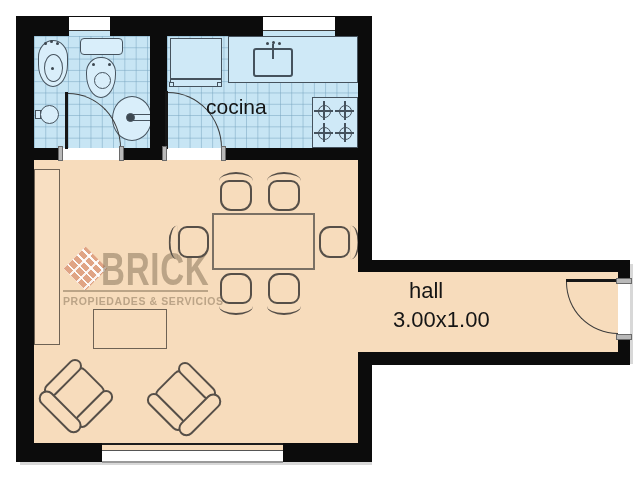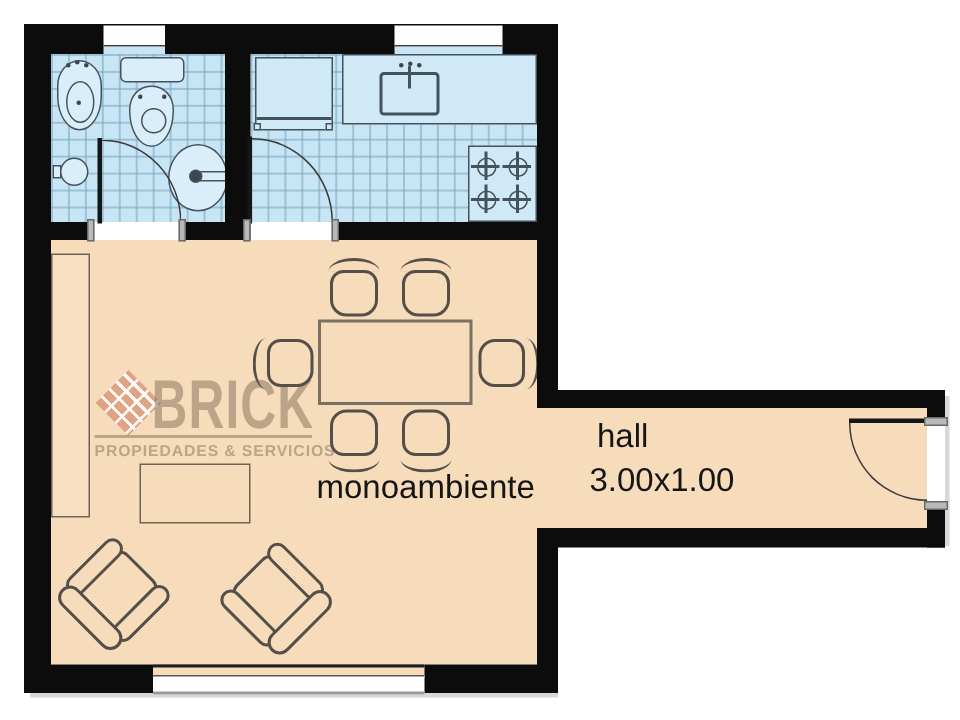--- a/index.html
+++ b/index.html
@@ -180,17 +180,17 @@
   <div class="arc-q arc-bl" style="left:566px;top:282px;width:52px;height:52px;"></div>
 
   <div class="jamb" style="left:58px;top:146px;width:5px;height:15px;"></div>
   <div class="jamb" style="left:119px;top:146px;width:5px;height:15px;"></div>
   <div class="jamb" style="left:162px;top:146px;width:5px;height:15px;"></div>
   <div class="jamb" style="left:221px;top:146px;width:5px;height:15px;"></div>
 
   <div class="shadow" style="left:20px;top:462px;width:352px;height:3px;"></div>
   <div class="shadow" style="left:630px;top:264px;width:3px;height:100px;"></div>
 
-  <div class="lbl" style="left:211px;top:313px;">monoambiente</div>
-  <div class="lbl" style="left:398px;top:279px;">hall</div>
+  <div class="lbl" style="left:206px;top:95px;font-size:21px;">cocina</div>
+  <div class="lbl" style="left:409px;top:279px;">hall</div>
   <div class="lbl" style="left:393px;top:308px;">3.00x1.00</div>
 
 </div>
 
 </body></html>

